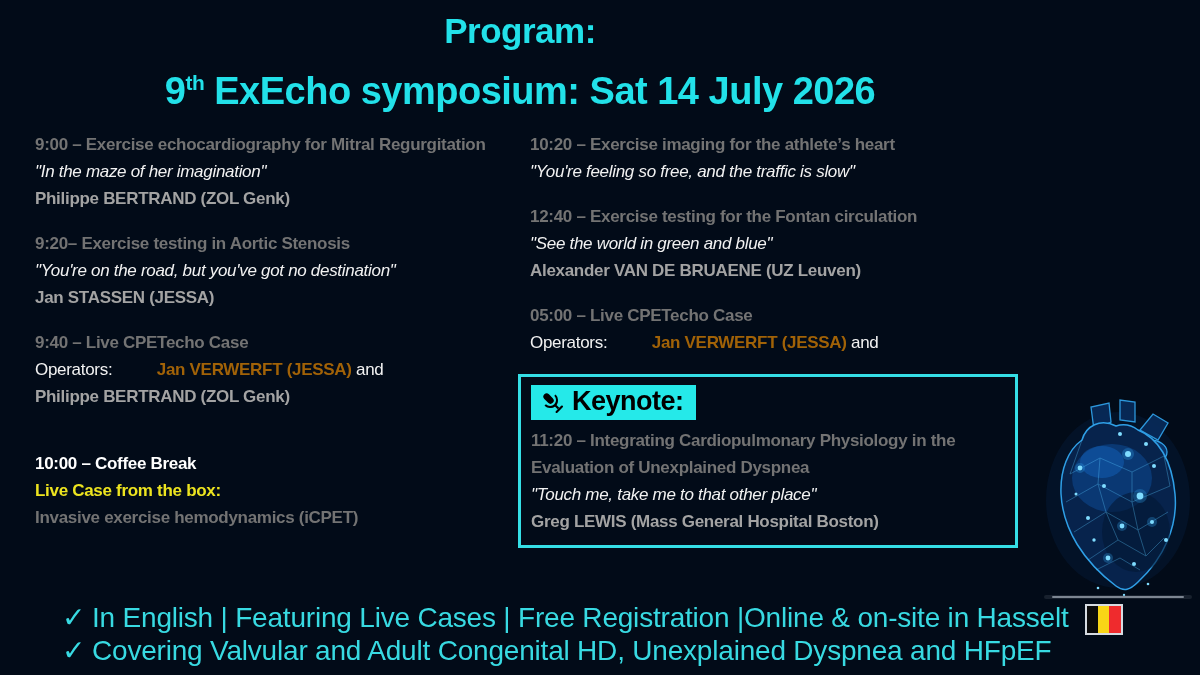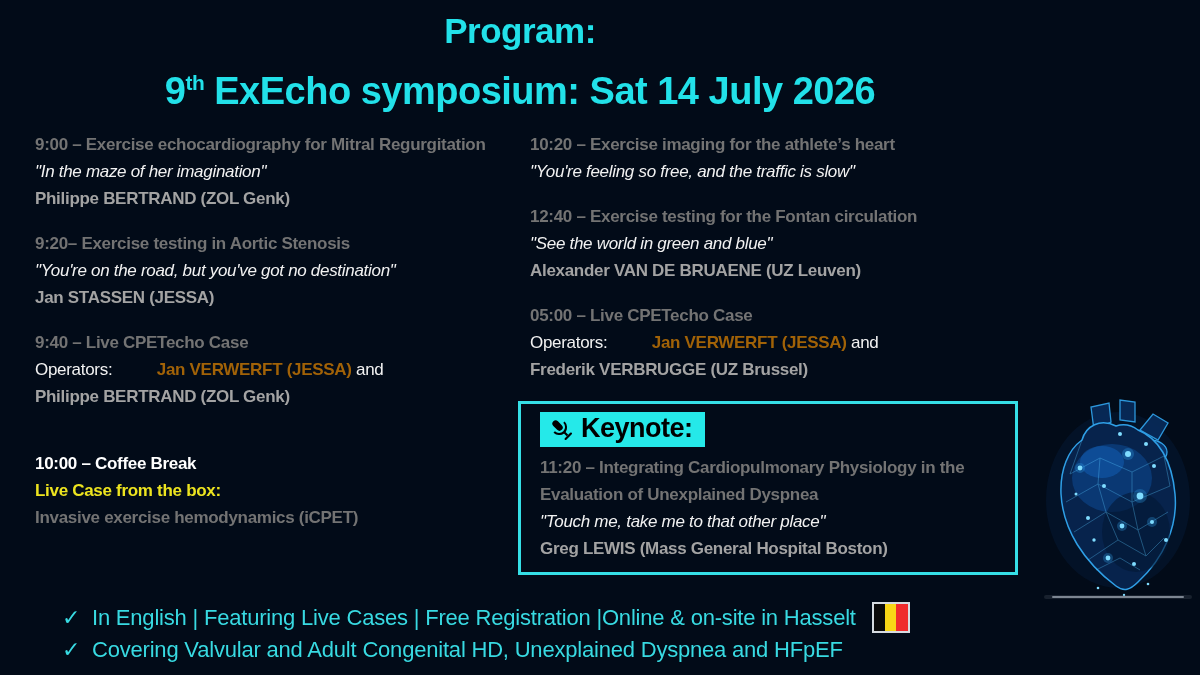--- a/index.html
+++ b/index.html
@@ -26,32 +26,32 @@
   .h.white { color:#FFFFFF;margin-top:40px; }
   .y  { color:#EDE41F; font-weight:bold; }
   .q  { color:#F2F2F2; font-style:italic; }
   .s  { color:#a3a3a3; font-weight:bold; }
   .plain { color:#F2F2F2; }
   .plain .b { font-weight:bold; color:#a16207;margin-left:40px; }
 
   
   .keynote {
     margin-left:-12px; margin-top:11px; width:500px; min-height:170px;
-    border:3px solid #35DFE6; padding:8px 8px 10px 19px;
+    border:3px solid #35DFE6; padding:8px 8px 10px 10px;
   }
   .klabel {
     display:inline-flex; align-items:center; gap:7px;
     background:#25E9E9; color:#000;
     font-size:27px; font-weight:bold; letter-spacing:-0.5px;
     padding:3px 12px 5px 8px; margin-bottom:7px;
   }
   .klabel svg { width:26px; height:26px; }
 
   
-  .footer { position:absolute; left:62px; top:602px; width:1090px; color:#38DAE2; font-size:22px; line-height:32px; letter-spacing:-0.2px; }
+  .footer { position:absolute; left:62px; top:602px; width:1090px; color:#38DAE2; font-size:28px; line-height:32px; letter-spacing:-0.2px; }
   .fline { white-space:nowrap; }
   .check { display:inline-block; width:30px; }
   .flag {
     display:inline-flex; width:38px; height:31px; margin-left:16px; vertical-align:-6px;
     border:2px solid #D6DBE1; overflow:hidden;
   }
   .flag span { flex:1 1 0; height:100%; }
   .flag .f1 { background:#0B0B0B; }
   .flag .f2 { background:#F9D616; }
   .flag .f3 { background:#EF2B2D; }
@@ -106,21 +106,20 @@
 
     <article class="item">
       <div class="h">12:40 – Exercise testing for the Fontan circulation</div>
       <div class="q">"See the world in green and blue"</div>
       <div class="s">Alexander VAN DE BRUAENE (UZ Leuven)</div>
     </article>
 
     <article class="item">
       <div class="h">05:00 – Live CPETecho Case</div>
       <div class="plain"><span>Operators: </span><span class="b">Jan VERWERFT (JESSA)</span><span> and</span></div>
-      <div class="s">Frederik VERBRUGGE (UZ Brussel)</div>
     </article>
 
     <div class="keynote">
       <div class="klabel">
         <svg viewBox="0 0 24 24" aria-hidden="true">
           <g transform="rotate(-45 12 12)" fill="#000000">
             <rect x="9" y="2" width="6" height="11" rx="3"></rect>
             <path d="M6 10 a6 6 0 0 0 12 0 l0 1 a6 6 0 0 1 -12 0 Z"></path>
             <path d="M5.6 9.5 a6.4 6.4 0 0 0 12.8 0" fill="none" stroke="#000000" stroke-width="1.8"></path>
             <rect x="11" y="16.5" width="2" height="4"></rect>

